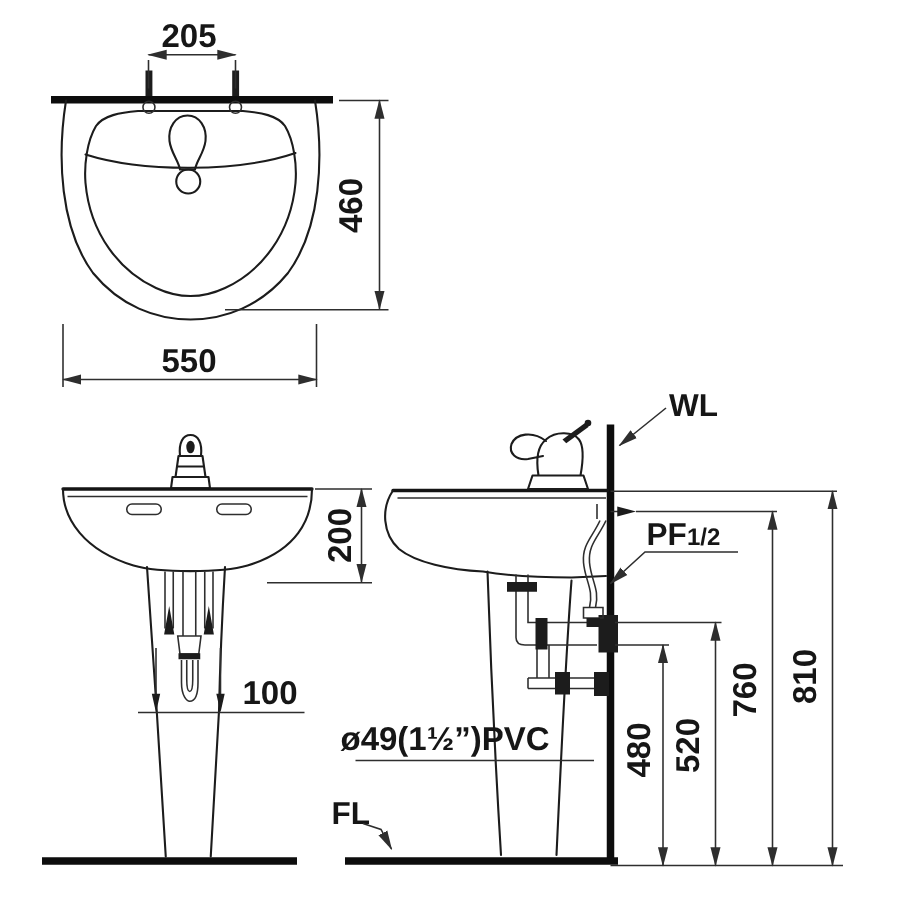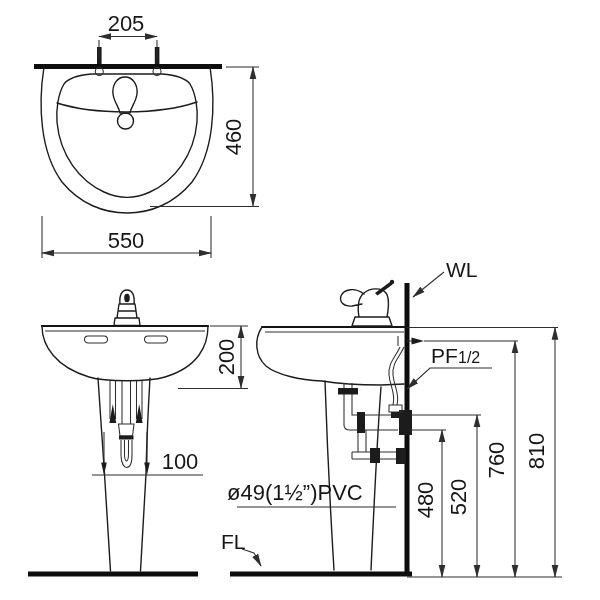--- a/index.html
+++ b/index.html
@@ -1,16 +1,16 @@
 <!DOCTYPE html>
 <html><head>
 <meta charset="utf-8">
 <style>
   html,body{margin:0;padding:0;background:#ffffff;}
-  .stage{position:relative;width:600px;height:600px;background:#ffffff;overflow:hidden;}
+  .stage{position:relative;width:600px;height:600px;background:#ffffff;overflow:hidden;font-weight:bold;}
   svg{display:block;}
   .t{font-family:"Liberation Sans",sans-serif;fill:#161616;}
   .t22{font-size:22px;}
   .t21{font-size:21px;}
   .t16{font-size:16px;}
   .ln{stroke:#1c1c1c;fill:none;stroke-width:1.4;stroke-linecap:round;stroke-linejoin:round;}
   .ln1{stroke:#2e2e2e;fill:none;stroke-width:1.05;stroke-linecap:butt;}
   .dim{stroke:#2e2e2e;fill:none;stroke-width:1.05;}
   .w2{stroke:#141414;fill:none;stroke-width:2.2;stroke-linecap:round;}
   .thick{stroke:#0d0d0d;fill:none;stroke-width:5;stroke-linecap:butt;}

